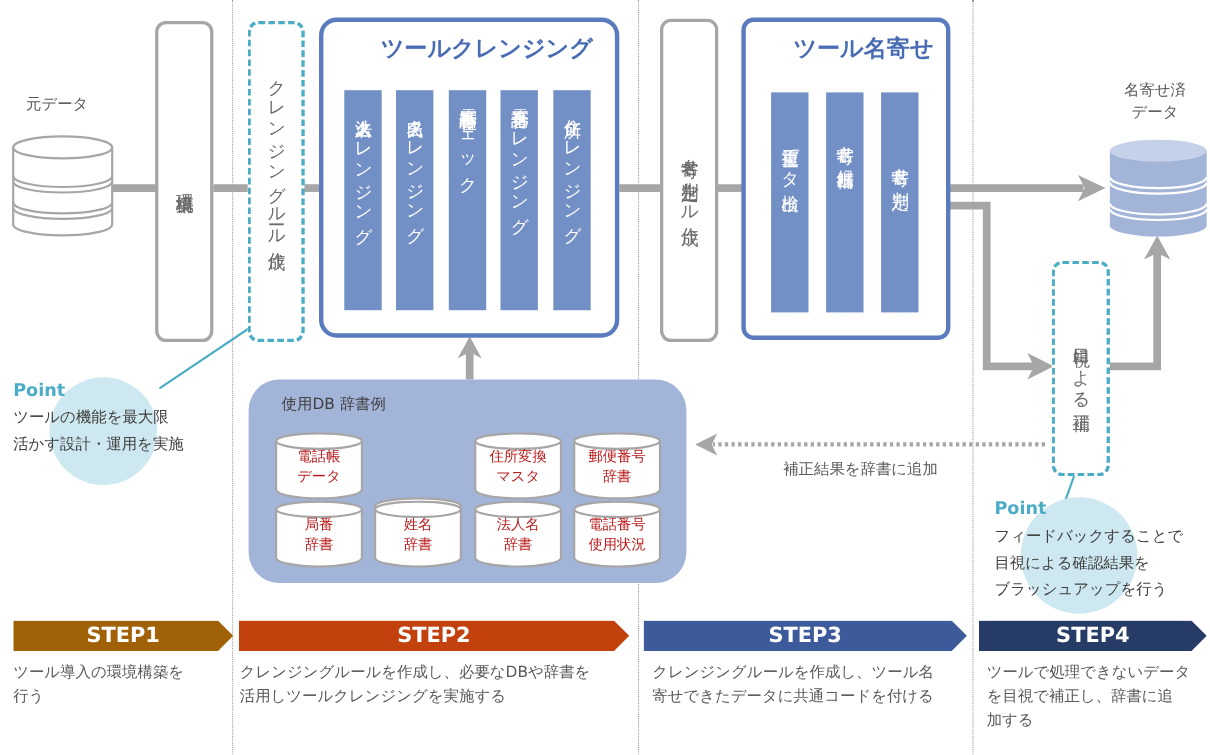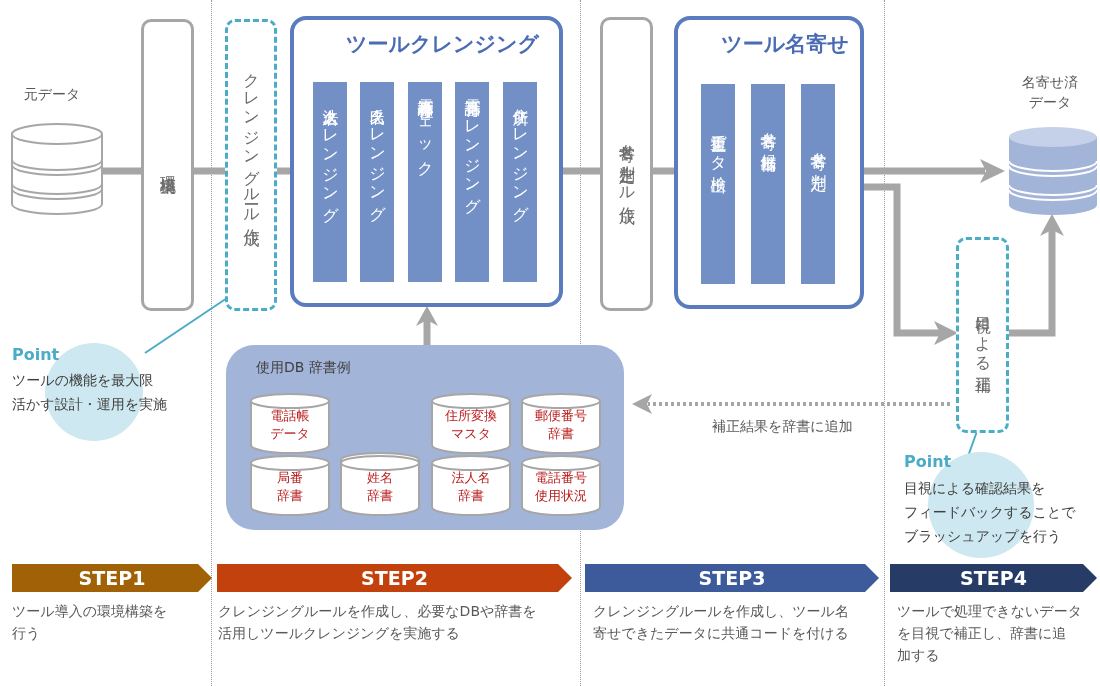--- a/index.html
+++ b/index.html
@@ -103,21 +103,21 @@
     </div>
   <div class="col" style="left:209px;">
       <span class="vtext">住所クレンジング</span>
     </div>
 </div>
 
 <div class="gray-box" style="left:600px; top:17px; width:53px; height:294px;">
   <span class="vtext">名寄せ判定ルール作成</span>
 </div>
 
-<div class="tool-box" style="left:674px; top:16px; width:190px; height:293px;">
+<div class="tool-box" style="left:674px; top:16px; width:190px; height:293px;border-radius:11px;">
   <div class="tool-title">ツール名寄せ</div>
   <div class="col" style="left:23px; top:64px; padding-top:38px;">
       <span class="vtext">重複データ検出</span>
     </div>
   <div class="col" style="left:73px; top:64px; padding-top:36px;">
       <span class="vtext">名寄せ候補出し</span>
     </div>
   <div class="col" style="left:123px; top:64px; padding-top:56px;">
       <span class="vtext">名寄せ判定</span>
     </div>
@@ -231,22 +231,22 @@
 <div class="point-circle" style="left:45px; top:343px; width:98px; height:98px;"></div>
 <div class="point-label" style="left:12px; top:345px;">Point</div>
 <div class="point-text" style="left:12px; top:368px;">
   <div>ツールの機能を最大限</div>
   <div>活かす設計・運用を実施</div>
 </div>
 
 <div class="point-circle" style="left:928px; top:452px; width:106px; height:106px;"></div>
 <div class="point-label" style="left:904px; top:452px;">Point</div>
 <div class="point-text" style="left:904px; top:476px;">
+  <div>フィードバックすることで</div>
   <div>目視による確認結果を</div>
-  <div>フィードバックすることで</div>
   <div>ブラッシュアップを行う</div>
 </div>
 
 <div id="steps">
     <div class="step" style="left: 12px; width: 200px; background: #a16207; clip-path: polygon(0px 0px, calc(100% - 14px) 0px, 100% 50%, calc(100% - 14px) 100%, 0px 100%);">
       <span>STEP1</span>
     </div>
     <div class="step-desc" style="left: 12px;">
       <div>ツール導入の環境構築を</div>
       <div>行う</div>

